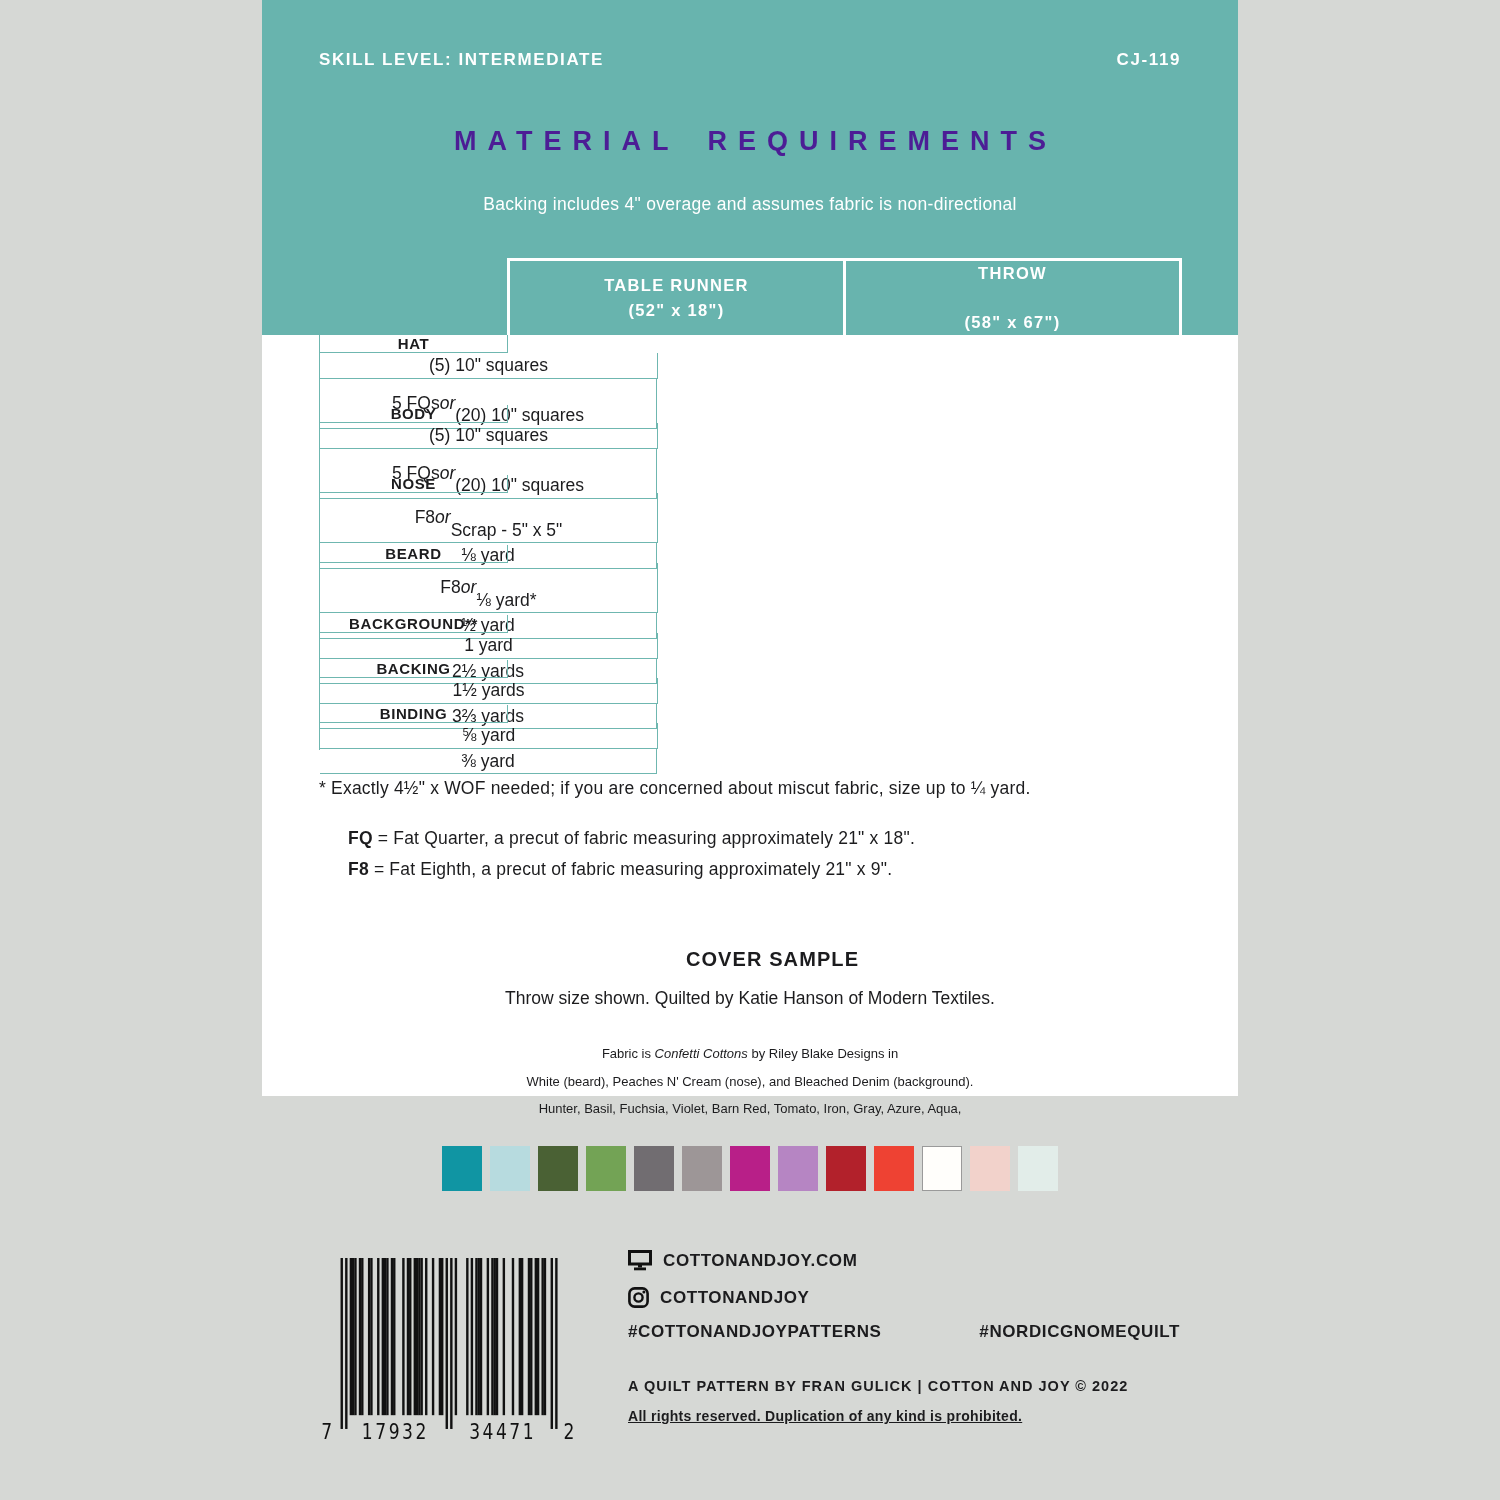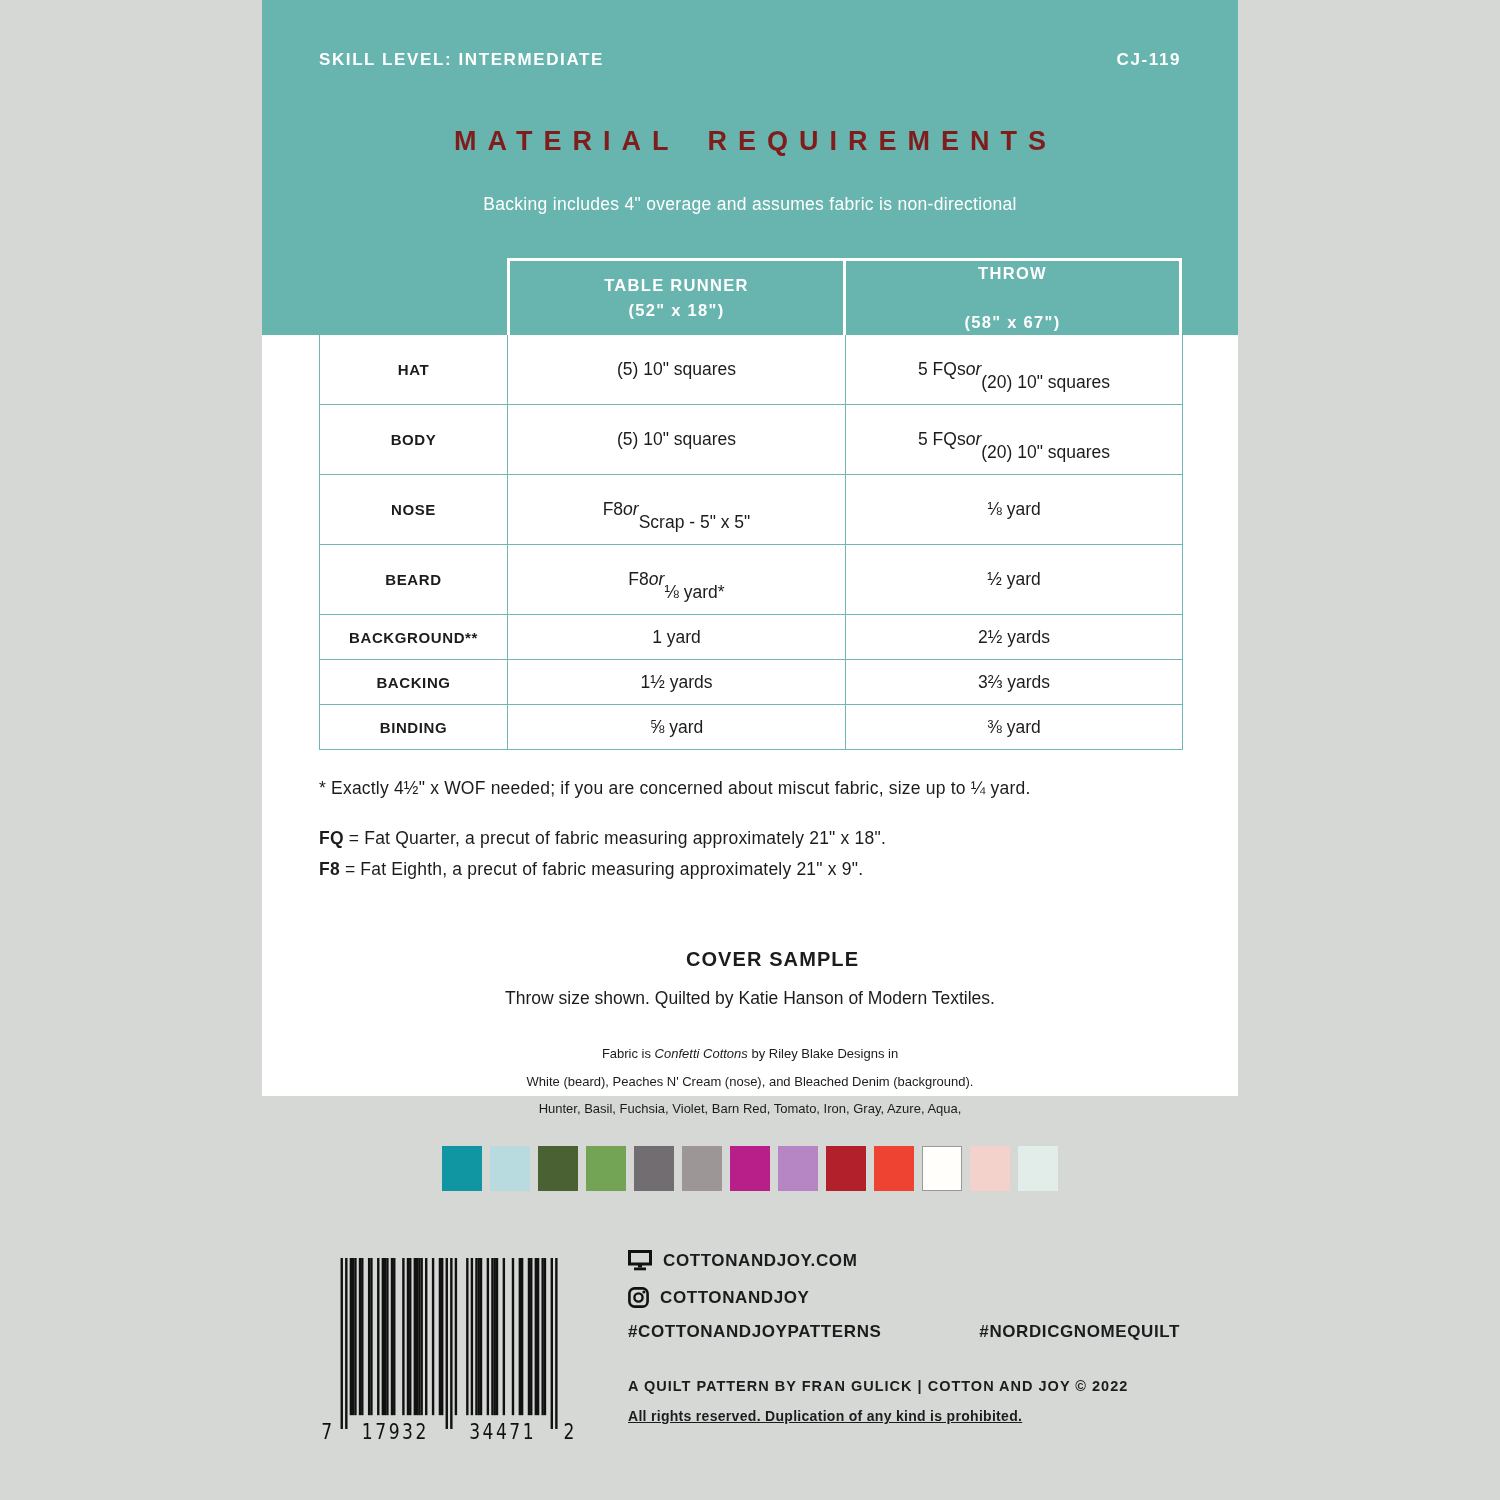--- a/index.html
+++ b/index.html
@@ -15,44 +15,44 @@
     position:relative;
     font-family:"Liberation Sans",sans-serif;
     color:var(--ink);
     overflow:hidden;
   }
   .page{position:absolute;left:262px;top:0;width:976px;height:1096px;background:#ffffff;}
 
   
   .band{position:absolute;top:0;left:0;width:100%;height:335px;background:var(--teal);}
   .skill-row{position:absolute;top:50px;left:57px;right:57px;display:flex;justify-content:space-between;color:#fff;font-weight:bold;font-size:17px;letter-spacing:1.6px;}
-  .title{position:absolute;top:126px;left:0;right:0;text-align:center;color:#7f1d1d;font-size:27px;font-weight:600;letter-spacing:11px;text-indent:11px;word-spacing:10px;}
+  .title{position:absolute;top:126px;left:0;right:0;text-align:center;color:#4c1d95;font-size:27px;font-weight:600;letter-spacing:11px;text-indent:11px;word-spacing:10px;}
   .subtitle{position:absolute;top:194px;left:0;right:0;text-align:center;color:#fff;font-size:17.5px;letter-spacing:.3px;font-weight:400;}
 
   
   .header-box{position:absolute;left:245px;top:258px;width:675px;height:77px;border:3px solid #fff;border-bottom:none;display:flex;}
   .h-cell{flex:1;display:flex;flex-direction:column;justify-content:center;align-items:center;color:#fff;font-weight:bold;font-size:16.5px;letter-spacing:1.3px;line-height:1.5;}
   .h-cell + .h-cell{border-left:3px solid #fff;gap:24px;}
 
   
   .tbody{position:absolute;left:57px;top:335px;width:863px;border-left:1.5px solid var(--border);}
-  .t-row{display:flex;}
+  .t-row{display:flex;flex-direction:column;}
   .t-row.tall{height:70px;}
   .t-row.short{height:45px;}
   .t-cell{border-right:1.5px solid var(--border);border-bottom:1.5px solid var(--border);display:flex;align-items:center;justify-content:center;text-align:center;white-space:pre-line;flex:none;}
   .t-label{width:188px;font-weight:bold;font-size:15px;letter-spacing:.6px;}
   .t-value{font-size:17.5px;line-height:1.4;font-weight:400;}
   .t-value.c1{width:338px;}
   .t-value.c2{width:337px;}
   .t-value i{font-style:italic;}
 
   
   .note1{position:absolute;left:57px;top:778px;font-size:17.5px;white-space:nowrap;letter-spacing:.2px;}
   .defs{position:absolute;left:57px;top:823px;font-size:17.5px;line-height:31px;letter-spacing:.2px;}
-  .defs b{font-weight:bold;}
+  .defs b{font-weight:bold;margin-left:29px;}
 
   
   .cover-h{position:absolute;top:948px;left:0;right:0;text-align:center;font-weight:bold;font-size:20px;letter-spacing:1.1px;padding-left:45px;}
   .cover-sub{position:absolute;top:988px;left:0;right:0;text-align:center;font-size:17.5px;}
   .fabric{position:absolute;top:1040px;left:0;right:0;text-align:center;font-size:13px;line-height:27.5px;}
   .fabric i{font-style:italic;}
 
   
   .swatch-row{position:absolute;top:1146px;left:0;right:0;display:flex;justify-content:center;gap:8px;}
   .swatch{width:40px;height:45px;}

